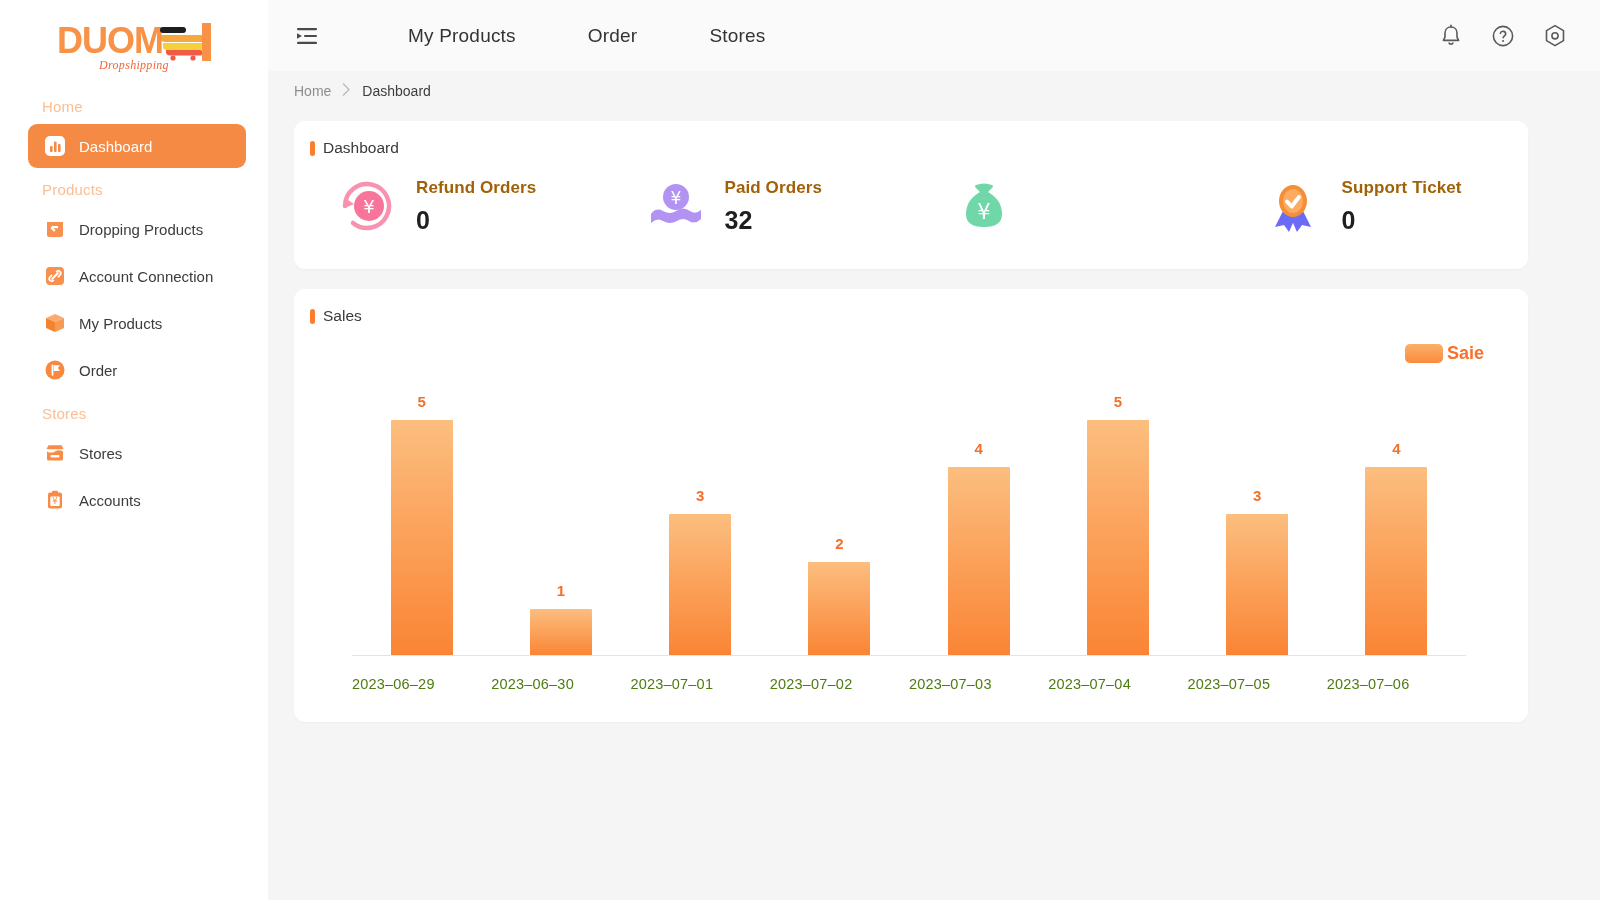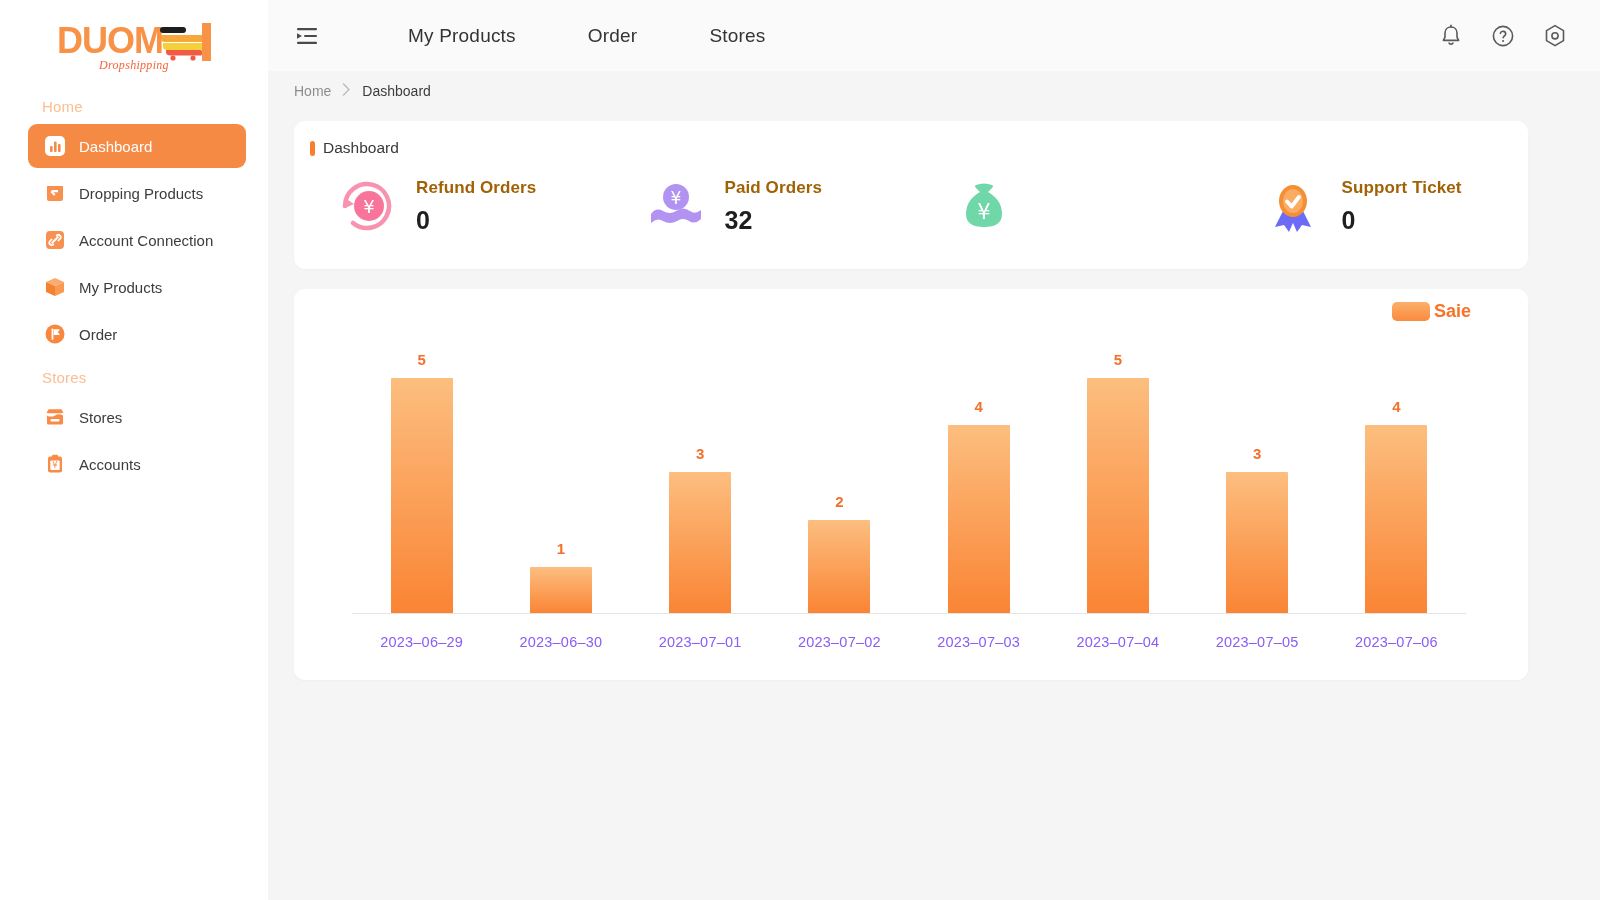--- a/index.html
+++ b/index.html
@@ -94,21 +94,21 @@
   .stats { display: flex; padding: 18px 0 32px 0; }
   .stat { flex: 1; display: flex; align-items: center; gap: 18px; padding-left: 42px; }
   .stat-ico { width: 62px; height: 62px; flex: 0 0 62px; display:block; }
   .stat-txt .lbl { font-size: 17px; font-weight: bold; color: #a16207; letter-spacing: .1px; }
   .stat-txt .val { font-size: 25px; font-weight: bold; color: #1f1f1f; margin-top: 8px; }
 
   
   .chart-card { padding-bottom: 16px; }
   .chart-area { position: relative; height: 375px; margin: 6px 36px 0 40px; }
   .legend {
-    position: absolute; right: 21px; top: 12px; display: flex; align-items: center; gap: 4px; padding-left: 44px;
+    position: absolute; right: 8px; top: 12px; display: flex; align-items: center; gap: 4px; padding-left: 44px;
   }
   .legend-swatch {
     width: 38px; height: 19px; border-radius: 5px;
     background: linear-gradient(180deg,#fbb06a 0%, #fa8a3e 100%);
   }
   .legend-label { font-size: 18px; font-weight: bold; color: #fa7227; }
 
   .plot {
     position: absolute; left: 18px; right: 26px; top: 56px; bottom: 50px;
     display: flex; align-items: flex-end; justify-content: space-around;
@@ -119,21 +119,21 @@
   .bar-col { flex: 1; display: flex; flex-direction: column; align-items: center; justify-content: flex-end; height: 100%; }
   .bar-val { font-size: 15px; font-weight: bold; color: #f2702a; margin-bottom: 10px; }
   .bar {
     width: 62px; background: linear-gradient(180deg,#fcbe7f 0%, #fa8434 100%);
     border-radius: 1px;
   }
   .xlabels {
     position: absolute; left: 18px; right: 26px; bottom: 14px;
     display: flex; justify-content: space-around;
   }
-  .xlabel { flex: 1; text-align: center; font-size: 14.5px; color: #8b5cf6; letter-spacing: .2px; }
+  .xlabel { flex: 1; text-align: left; font-size: 14.5px; color: #4d7c0f; letter-spacing: .2px; }
 </style>
 </head>
 <body>
 
 <div class="app">
 
   <aside class="sidebar">
 
     <div class="logo-wrap">
       <div class="logo">
@@ -161,20 +161,21 @@
         <svg width="22" height="22" viewBox="0 0 22 22">
           <rect x="1" y="1" width="20" height="20" rx="5" fill="#ffffff"></rect>
           <rect x="6" y="11" width="2.6" height="6" rx="1" fill="#f58a44"></rect>
           <rect x="10" y="6.5" width="2.6" height="10.5" rx="1" fill="#f58a44"></rect>
           <rect x="14" y="9" width="2.6" height="8" rx="1" fill="#f58a44"></rect>
         </svg>
       </span>
       <span>Dashboard</span>
     </div>
 
+    <div class="nav-section-label">Products</div>
     <div class="nav-item">
       <span class="ico">
         <svg width="22" height="22" viewBox="0 0 22 22">
           <path d="M3 4 h16 v13 a2 2 0 0 1 -2 2 H5 a2 2 0 0 1 -2 -2 z" fill="#f89050"></path>
           <path d="M8 8 h6 v2.2 H9.5 l2 2 -1.5 1.5 -3.5 -3.4 z" fill="#ffffff"></path>
         </svg>
       </span>
       <span>Dropping Products</span>
     </div>
     <div class="nav-item">
@@ -348,20 +349,24 @@
             <span class="stat-txt">
               <div class="lbl">Support Ticket</div>
               <div class="val">0</div>
             </span>
           </div>
 
         </div>
       </section>
 
       <section class="card chart-card">
+        <div class="card-title">
+          <span class="title-pill"></span>
+          <span>Sales</span>
+        </div>
 
         <div class="chart-area">
           <div class="legend">
             <span class="legend-swatch"></span>
             <span class="legend-label">Saie</span>
           </div>
 
           <div class="plot" id="plot">
               <div class="bar-col">
                 <div class="bar-val">5</div>

